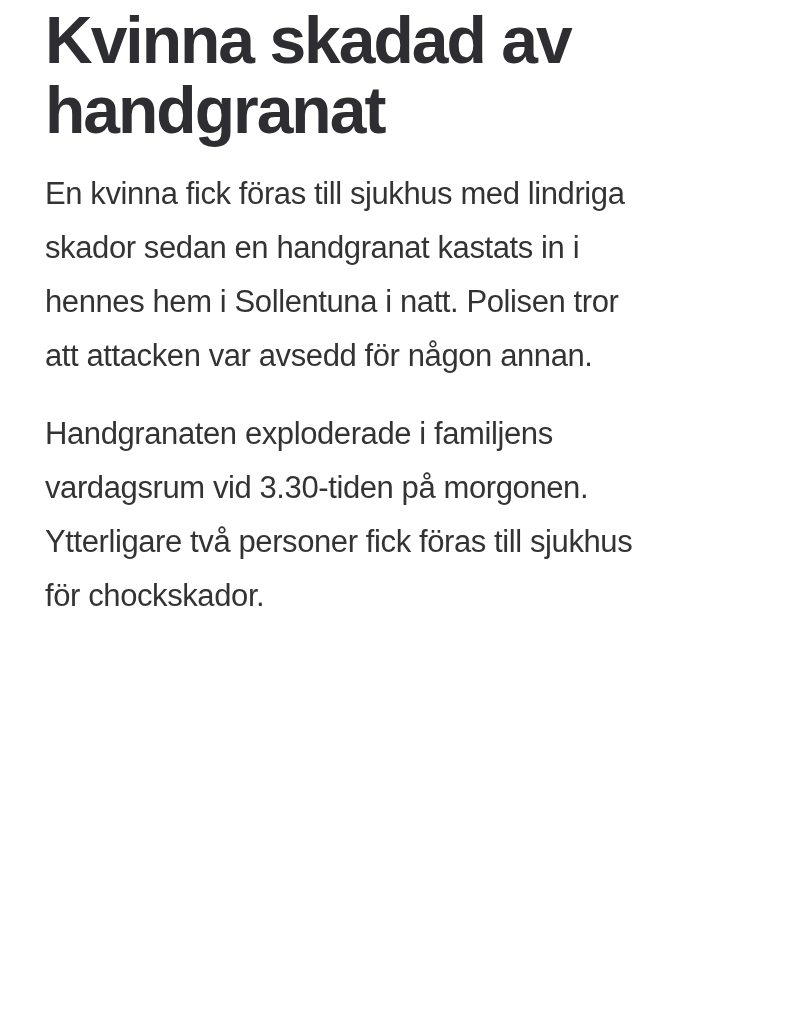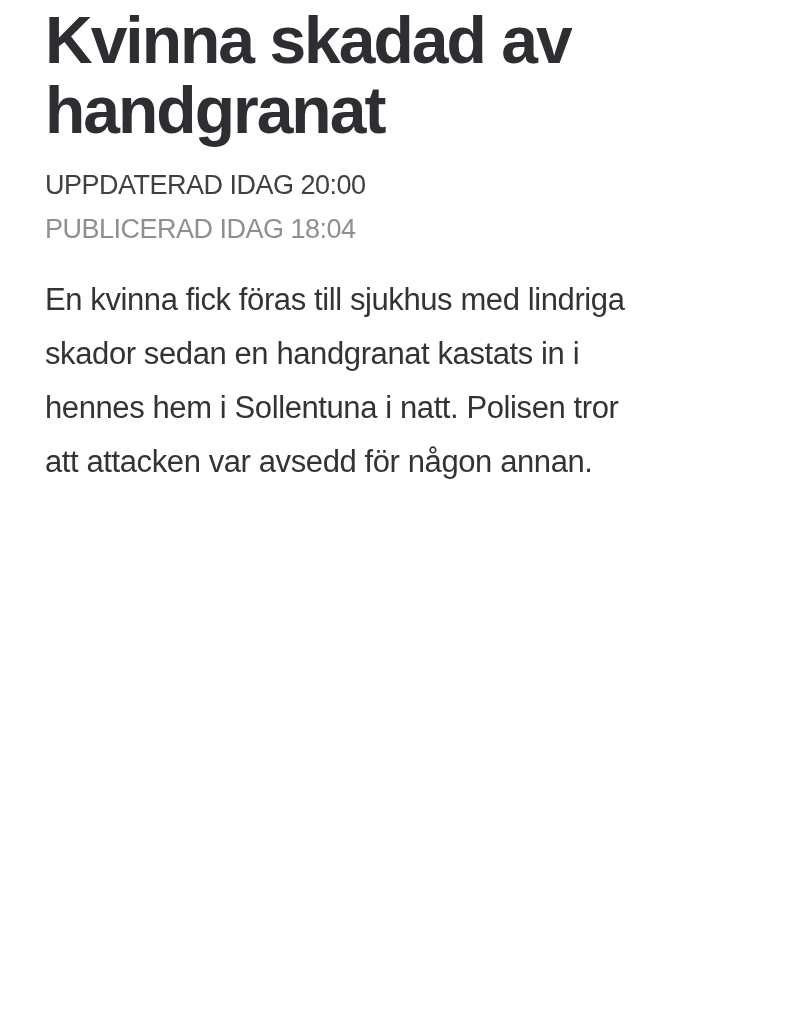--- a/index.html
+++ b/index.html
@@ -60,26 +60,26 @@
 </style>
 </head>
 <body>
 
 <main class="page">
   <article>
 
     <h1 class="headline">Kvinna skadad av
 handgranat</h1>
 
-    <div class="meta">
-      <div class="meta-line meta-updated">UPPDATERAD IDAG 20:00</div>
-      <div class="meta-line meta-published">PUBLICERAD IDAG 18:04</div>
-    </div>
 
     <p class="body-par first">En kvinna fick föras till sjukhus med lindriga
 skador sedan en handgranat kastats in i
 hennes hem i Sollentuna i natt. Polisen tror
 att attacken var avsedd för någon annan.</p>
 
 
+    <p class="body-par">Handgranaten exploderade i familjens
+vardagsrum vid 3.30-tiden på morgonen.
+Ytterligare två personer fick föras till sjukhus
+för chockskador.</p>
 
   </article>
 </main>
 
 </body></html>

